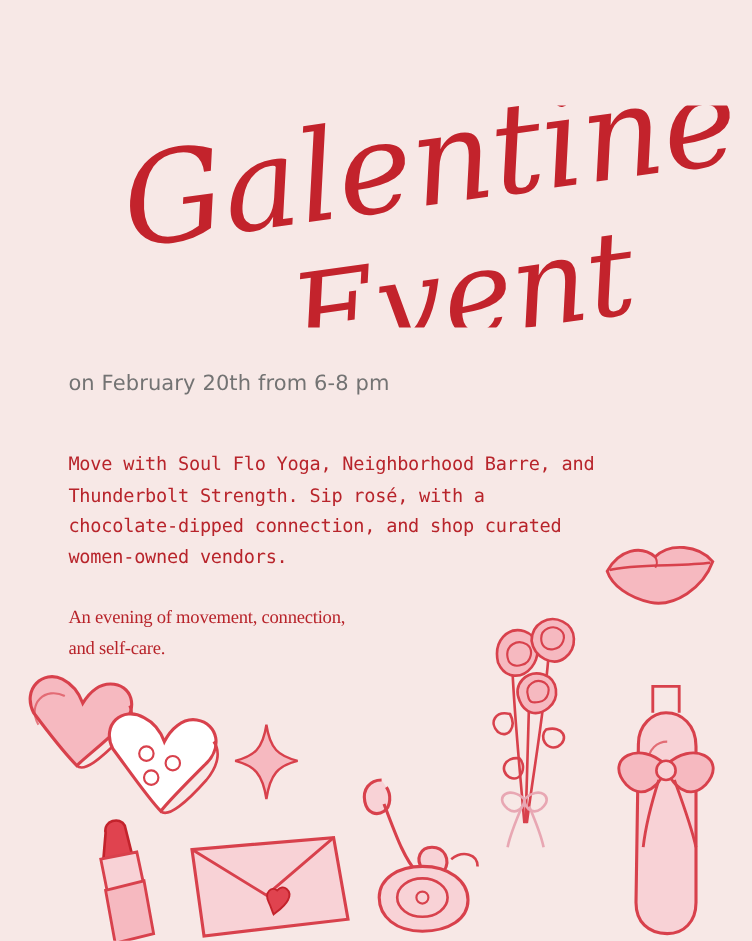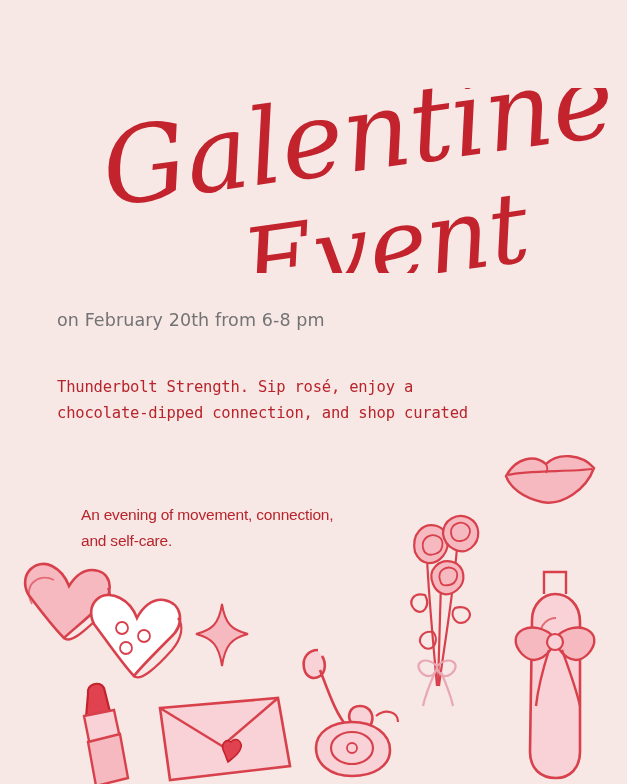--- a/index.html
+++ b/index.html
@@ -66,26 +66,25 @@
   .desc {
     top: 373px;
     font-family: "DejaVu Sans Mono", monospace;
     font-size: 15.5px;
     line-height: 25.5px;
     color: #b8242b;
     letter-spacing: -0.2px;
   }
   .closing {
     top: 500px;
-    font-family: Liberation Sans, sans-serif;
+    font-family: Liberation Serif, serif;
     font-size: 15.5px;
     line-height: 25.5px;
     color: #b8242b;
     letter-spacing: -0.2px;
-    margin-left: 24px;
   }
   .deco {
     position: absolute;
     pointer-events: none;
   }
 </style>
 </head>
 <body>
 
 <div class="poster">
@@ -96,22 +95,24 @@
       <text class="script-text" x="108" y="118" font-size="105" transform="rotate(-8 108 118)">Galentine's</text>
       <text class="script-text" x="248" y="212" font-size="98" transform="rotate(-8 248 212)">Event</text>
     </svg>
   </div>
 
   <div class="body-block when" style="top:308px;">
     <div>on February 20th from 6-8 pm</div>
   </div>
 
   <div class="body-block desc" style="top:375px;">
-    <div>Thunderbolt Strength. Sip rosé, enjoy a</div>
+    <div>Move with Soul Flo Yoga, Neighborhood Barre, and</div>
+    <div>Thunderbolt Strength. Sip rosé, with a</div>
     <div>chocolate-dipped connection, and shop curated</div>
+    <div>women-owned vendors.</div>
   </div>
 
   <div class="body-block closing" style="top:502px;">
     <div>An evening of movement, connection,</div>
     <div>and self-care.</div>
   </div>
 
   <svg class="deco" style="left:500px; top:448px;" width="100" height="60" viewBox="0 0 100 60">
     <path d="M6 28 C16 10, 34 6, 46 16 C58 4, 82 6, 94 20 C86 42, 62 58, 42 54 C24 50, 10 40, 6 28 Z" fill="#f6b9c0" stroke="#d8414c" stroke-width="2.4"></path>
     <path d="M8 27 C26 22, 70 24, 92 21" fill="none" stroke="#d8414c" stroke-width="2.2"></path>

